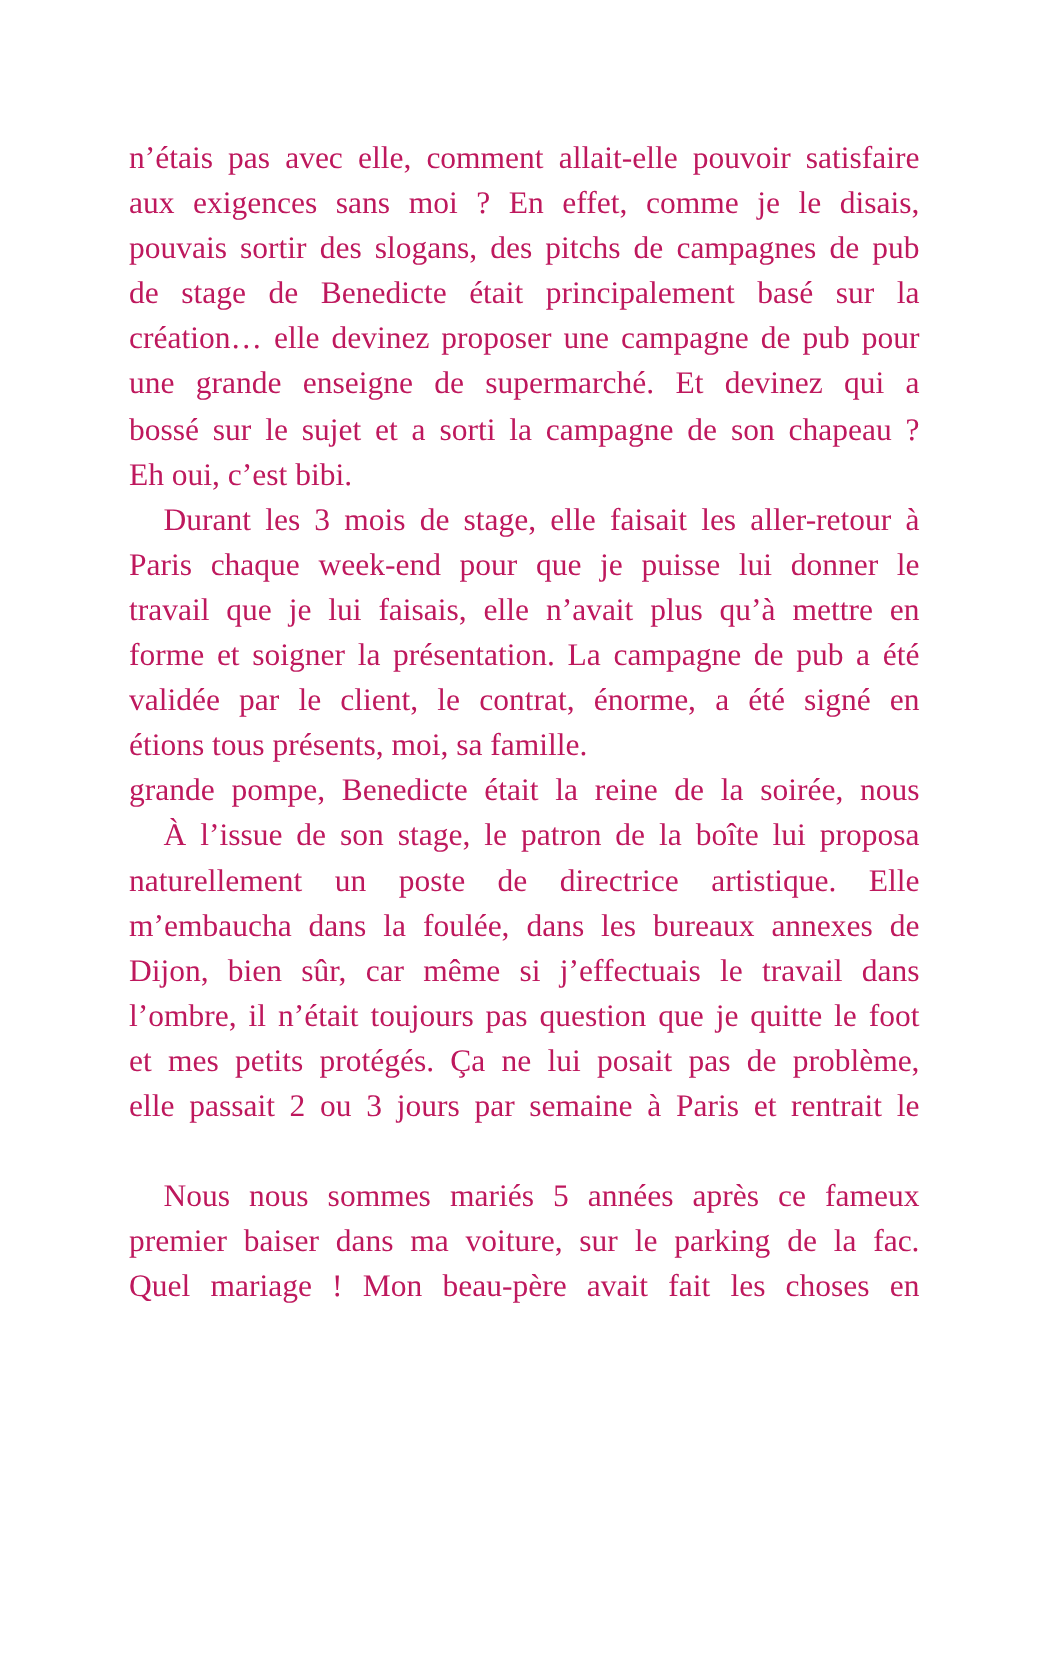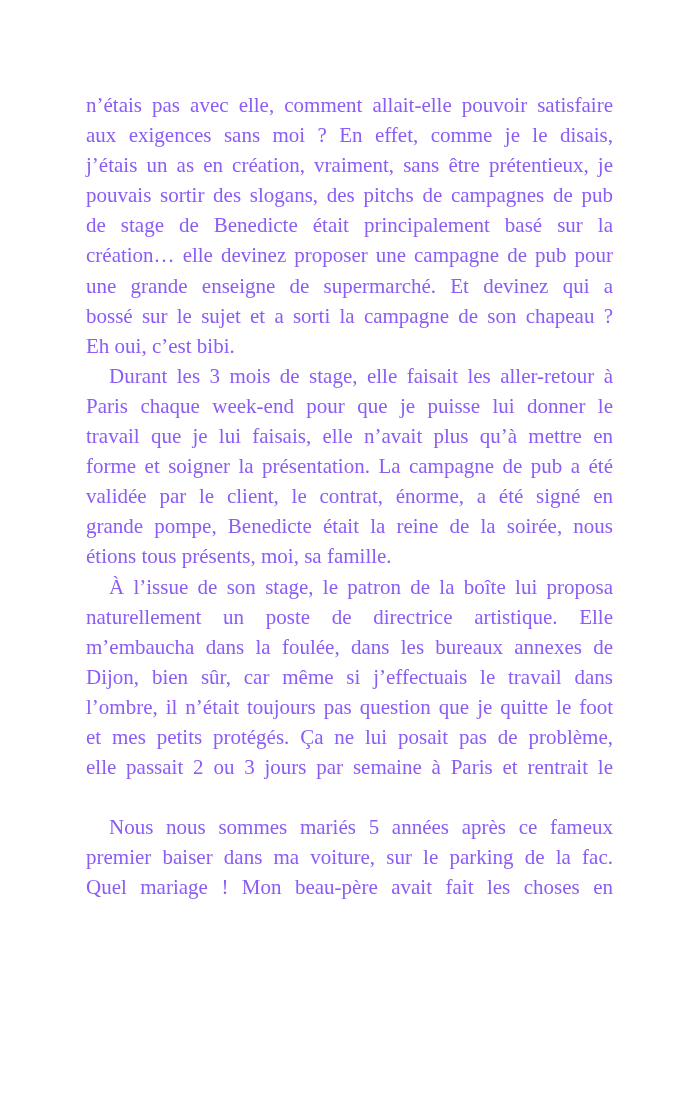--- a/index.html
+++ b/index.html
@@ -5,21 +5,21 @@
   html, body {
     margin: 0;
     padding: 0;
     background: #ffffff;
   }
   .book-page {
     position: relative;
     width: 700px;
     height: 998px;
     background: #ffffff;
-    color: #8b5cf6;
+    color: #be185d;
     font-family: "Liberation Serif", "DejaVu Serif", serif;
     overflow: hidden;
   }
   .text-block {
     position: absolute;
     left: 86px;
     top: 90px;
     width: 527px;
     font-size: 21px;
     line-height: 30.1px;
@@ -54,37 +54,36 @@
 </head>
 <body>
 
 <div class="book-page">
 
   <div class="text-block">
 
     <div class="para">
       <div class="line">n’étais pas avec elle, comment allait-elle pouvoir satisfaire</div>
       <div class="line">aux exigences sans moi ? En effet, comme je le disais,</div>
-      <div class="line">j’étais un as en création, vraiment, sans être prétentieux, je</div>
       <div class="line">pouvais sortir des slogans, des pitchs de campagnes de pub</div>
       <div class="line">de stage de Benedicte était principalement basé sur la</div>
       <div class="line">création… elle devinez proposer une campagne de pub pour</div>
       <div class="line">une grande enseigne de supermarché. Et devinez qui a</div>
       <div class="line">bossé sur le sujet et a sorti la campagne de son chapeau ?</div>
       <div class="line last">Eh oui, c’est bibi.</div>
     </div>
 
     <div class="para">
       <div class="line indent">Durant les 3 mois de stage, elle faisait les aller-retour à</div>
       <div class="line">Paris chaque week-end pour que je puisse lui donner le</div>
       <div class="line">travail que je lui faisais, elle n’avait plus qu’à mettre en</div>
       <div class="line">forme et soigner la présentation. La campagne de pub a été</div>
       <div class="line">validée par le client, le contrat, énorme, a été signé en</div>
+      <div class="line last">étions tous présents, moi, sa famille.</div>
       <div class="line">grande pompe, Benedicte était la reine de la soirée, nous</div>
-      <div class="line last">étions tous présents, moi, sa famille.</div>
     </div>
 
     <div class="para">
       <div class="line indent">À l’issue de son stage, le patron de la boîte lui proposa</div>
       <div class="line">naturellement un poste de directrice artistique. Elle</div>
       <div class="line">m’embaucha dans la foulée, dans les bureaux annexes de</div>
       <div class="line">Dijon, bien sûr, car même si j’effectuais le travail dans</div>
       <div class="line">l’ombre, il n’était toujours pas question que je quitte le foot</div>
       <div class="line">et mes petits protégés. Ça ne lui posait pas de problème,</div>
       <div class="line">elle passait 2 ou 3 jours par semaine à Paris et rentrait le</div>

